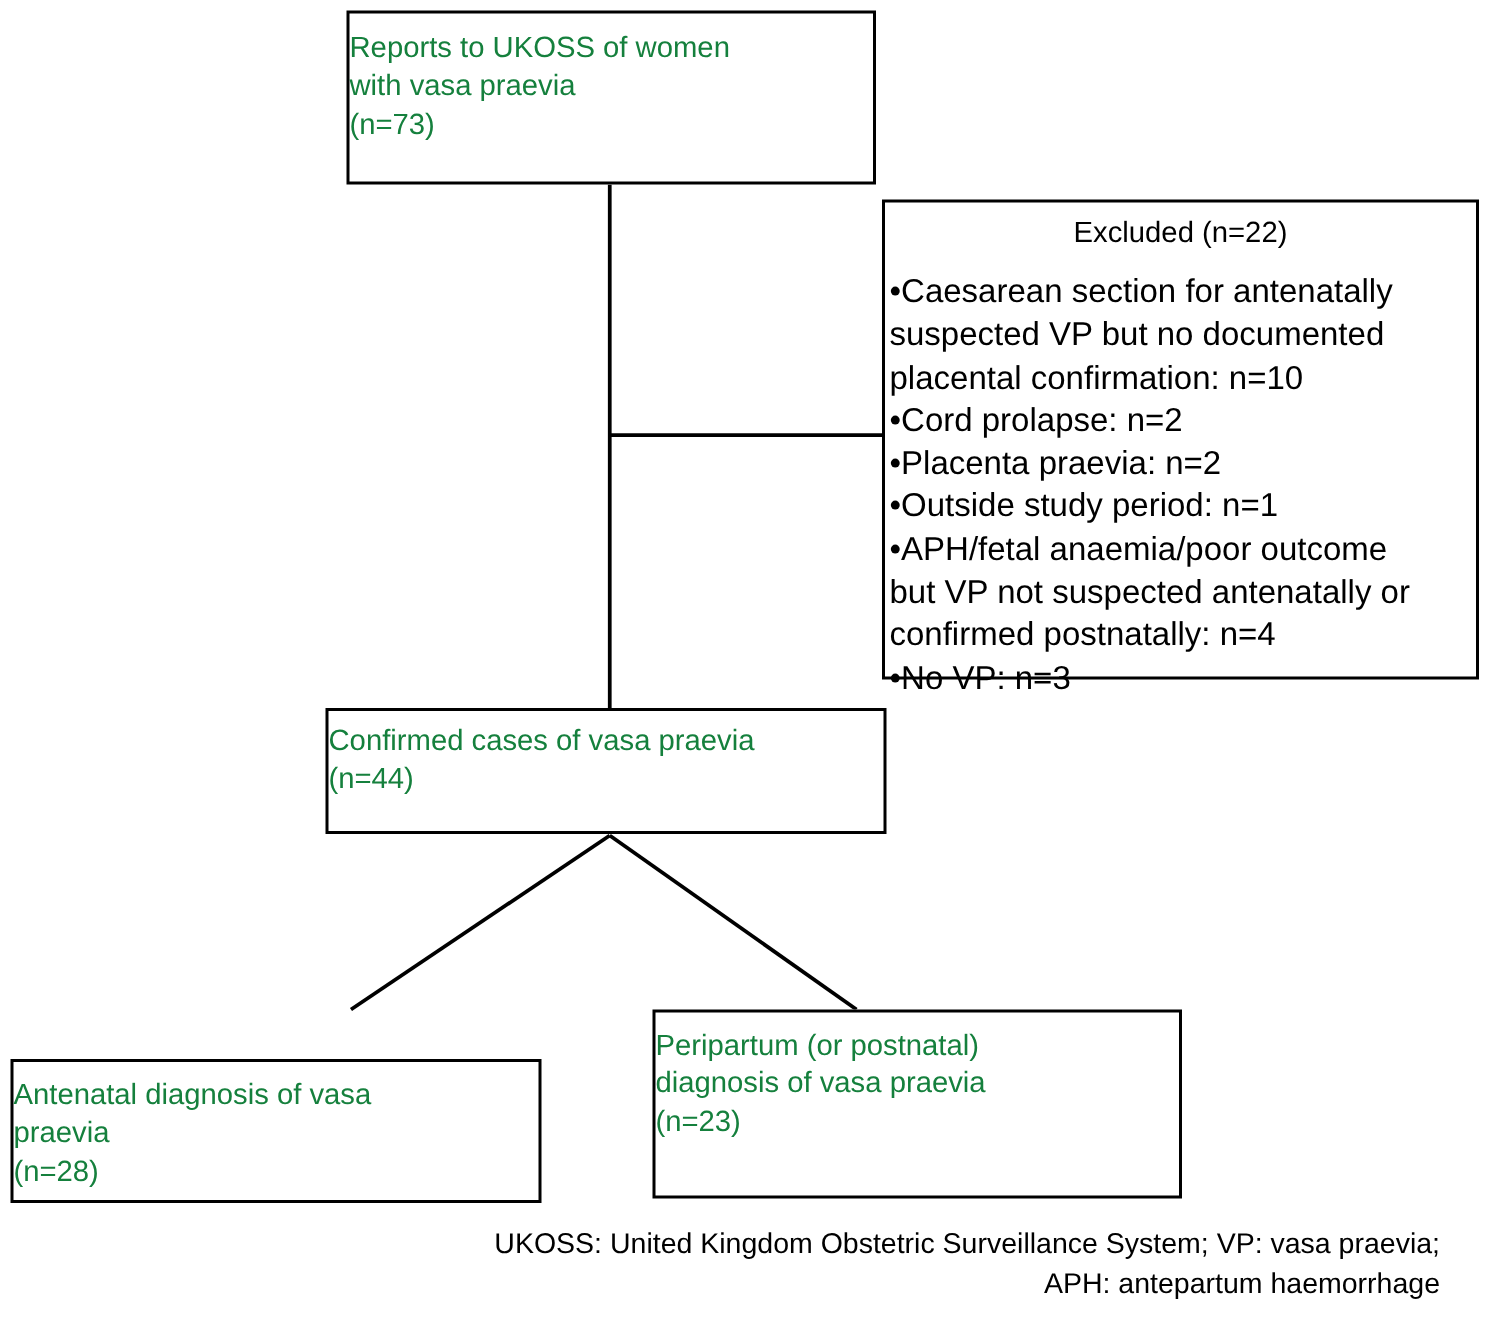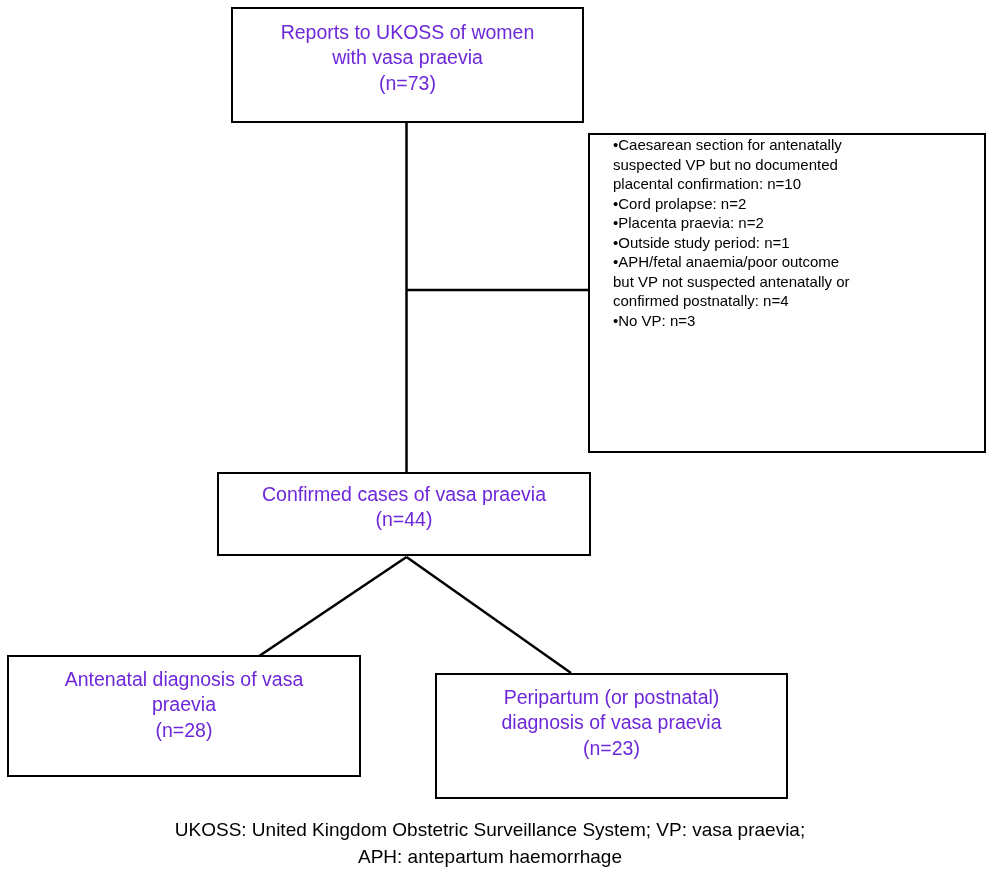--- a/index.html
+++ b/index.html
@@ -22,23 +22,23 @@
   .node-box {
     position: absolute;
     box-sizing: border-box;
     border: 2px solid #000000;
     background: #ffffff;
     z-index: 2;
   }
   .node-text {
     font-size: 19.5px;
     line-height: 1.30;
-    text-align: center;
+    text-align: left;
     white-space: pre-line;
-    color: #6d28d9;
+    color: #15803d;
   }
   
   #node-reports {
     left: 231px;
     top: 7px;
     width: 353px;
     height: 116px;
   }
   #node-reports .node-text {
     padding-top: 11px;
@@ -50,43 +50,44 @@
     width: 398px;
     height: 320px;
   }
   #node-excluded .excluded-title {
     font-size: 19.5px;
     line-height: 1.30;
     text-align: center;
     padding-top: 8px;
   }
   #node-excluded .excluded-list {
-    font-size: 15px;
+    font-size: 22px;
     line-height: 1.30;
     text-align: left;
-    padding-left: 23px;
+    padding-left: 3px;
     padding-right: 4px;
     white-space: pre-line;
+    margin-top: 12px;
   }
   
   #node-confirmed {
     left: 217px;
     top: 472px;
     width: 374px;
     height: 84px;
   }
   #node-confirmed .node-text {
     padding-top: 8px;
   }
   
   #node-antenatal {
     left: 7px;
-    top: 655px;
+    top: 706px;
     width: 354px;
-    height: 122px;
+    height: 96px;
   }
   #node-antenatal .node-text {
     padding-top: 10px;
   }
   
   #node-peripartum {
     left: 435px;
     top: 673px;
     width: 353px;
     height: 126px;
@@ -105,21 +106,21 @@
     pointer-events: none;
   }
   
   #footnote {
     position: absolute;
     left: 20px;
     top: 817px;
     width: 940px;
     font-size: 19px;
     line-height: 1.42;
-    text-align: center;
+    text-align: right;
     white-space: pre-line;
     color: #000000;
   }
 </style>
 </head>
 <body>
 
 <div id="flowchart-canvas">
 
   <svg id="connector-layer" viewBox="0 0 1000 888" width="1000" height="888" xmlns="http://www.w3.org/2000/svg">
@@ -133,20 +134,21 @@
     <line x1="406.5" y1="557" x2="571" y2="673" stroke="#000000" stroke-width="2.5"></line>
   </svg>
 
   <div class="node-box" id="node-reports">
     <div class="node-text">Reports to UKOSS of women
 with vasa praevia
 (n=73)</div>
   </div>
 
   <div class="node-box" id="node-excluded">
+    <div class="excluded-title">Excluded (n=22)</div>
     <div class="excluded-list">•Caesarean section for antenatally
 suspected VP but no documented
 placental confirmation:  n=10
 •Cord prolapse: n=2
 •Placenta praevia: n=2
 •Outside study period: n=1
 •APH/fetal anaemia/poor outcome
 but VP not suspected antenatally  or
 confirmed postnatally:  n=4
 •No VP: n=3</div>

